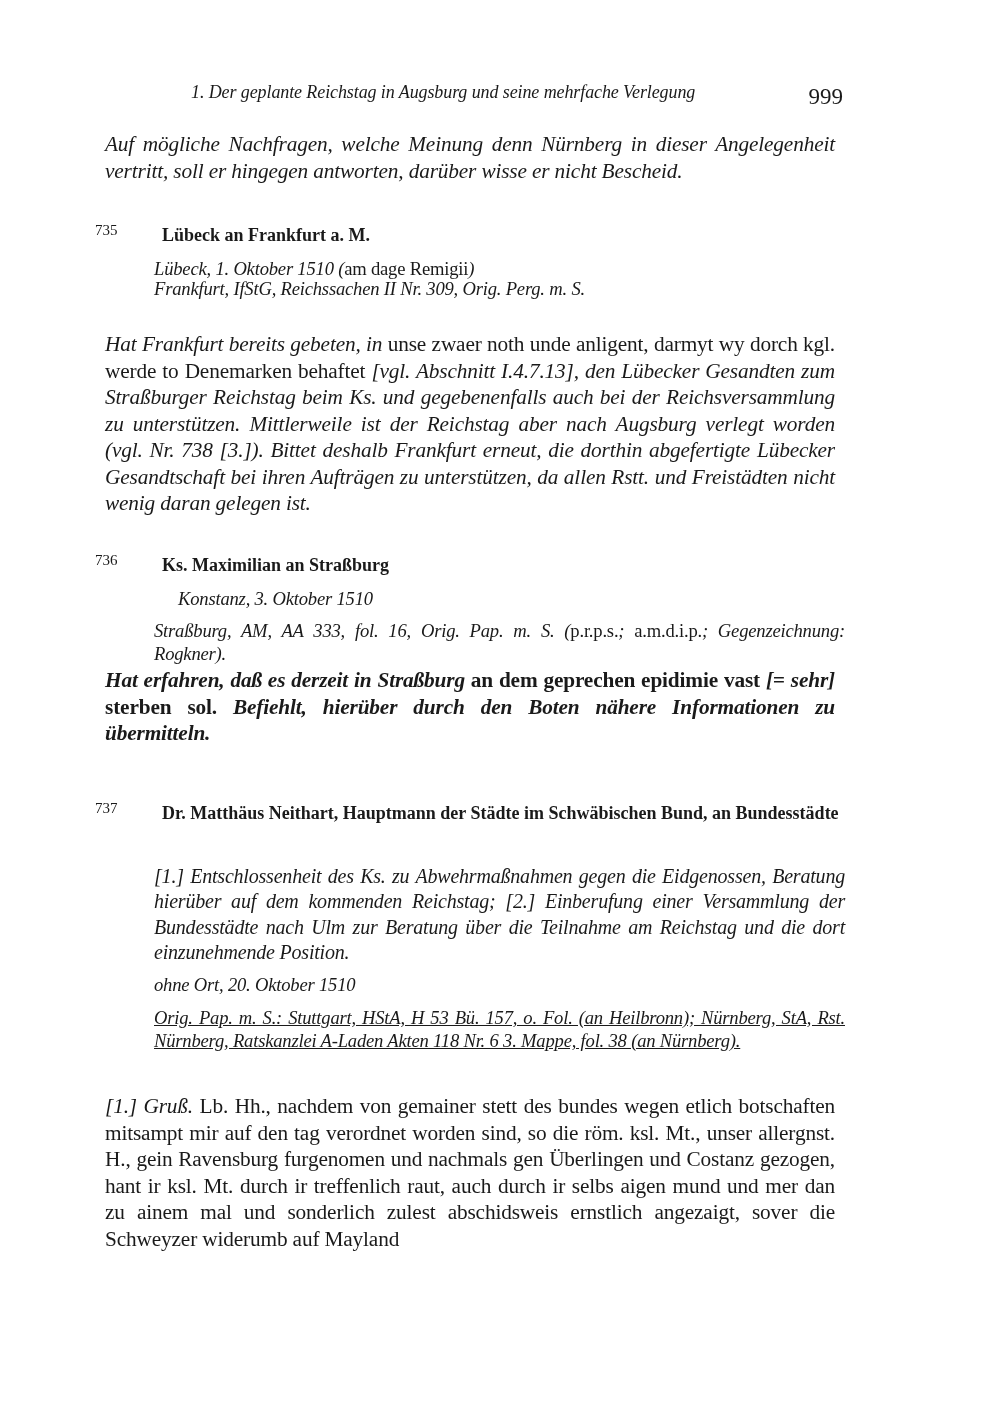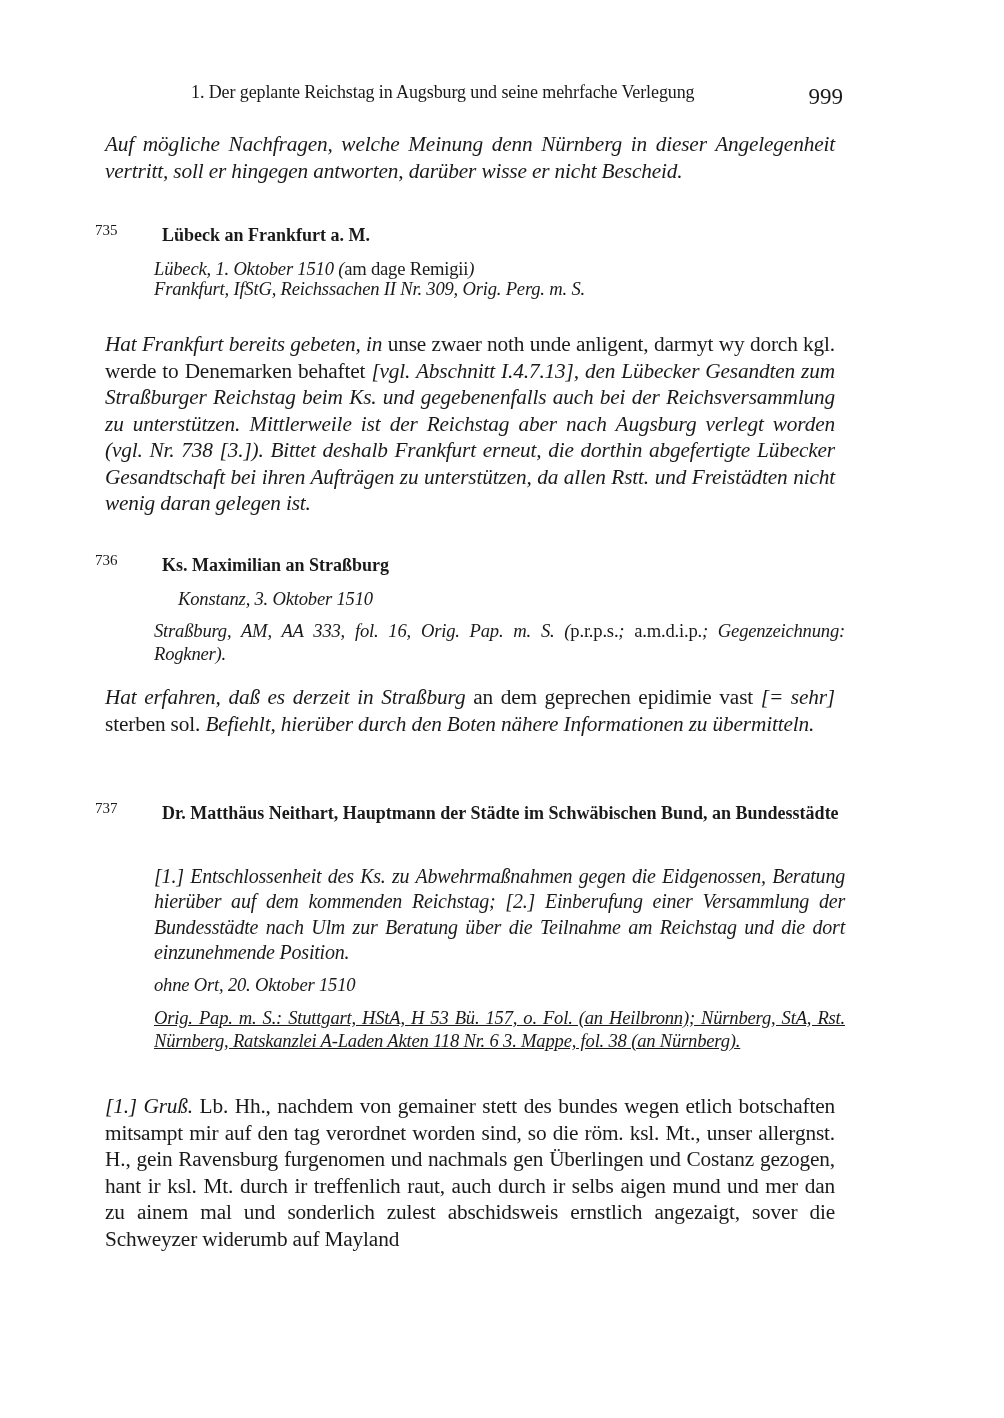--- a/index.html
+++ b/index.html
@@ -6,21 +6,21 @@
     body {
       width: 1004px; height: 1418px; position: relative; overflow: hidden;
       font-family: "Liberation Serif", "DejaVu Serif", serif;
       color: #1a1a1a;
     }
     .page { position: absolute; left: 95px; top: 0; width: 750px; }
     .running-head {
       position: absolute; top: 80px; left: 0; width: 750px; height: 26px;
       font-size: 19px;
     }
-    .running-head .rh-title { position: absolute; left: 96px; top: 2px; font-size: 18px; letter-spacing: -0.1px; }
+    .running-head .rh-title { position: absolute; left: 96px; top: 2px; font-size: 18px; letter-spacing: -0.1px; font-style: italic; }
     .running-head .rh-page { position: absolute; right: 2px; top: -2px; font-size: 23px; margin-top: 6px; }
     .block { position: absolute; left: 0; width: 750px; }
     .para {
       font-size: 21.3px; line-height: 26.5px; text-align: justify;
       margin: 10px; letter-spacing: -0.15px;
     }
     .para.it, .it { font-style: italic; }
     .roman { font-style: normal; margin-top: 36px; }
     .doc-head { position: absolute; left: 0; width: 750px; }
     .doc-num { position: absolute; left: 0; top: 0; font-size: 15px; font-family: Liberation Serif, serif; }
@@ -63,21 +63,21 @@
   <div class="doc-head" style="top:552px;">
     <span class="doc-num">736</span>
     <span class="doc-title">Ks. Maximilian an Straßburg</span>
   </div>
   <div class="meta" style="top:587px;margin-left:24px;">
     <span>Konstanz, 3. Oktober 1510</span>
   </div>
   <div class="meta" style="top:619px;">
     <span>Straßburg, AM, AA 333, fol. 16, Orig. Pap. m. S. (</span><span class="roman">p.r.p.s.</span><span>; </span><span class="roman">a.m.d.i.p.</span><span>; Gegenzeichnung: Rogkner).</span>
   </div>
-  <div class="block" style="top:674px;">
+  <div class="block" style="top:657px;font-weight:bold;">
     <p class="para"><span class="it">Hat erfahren, daß es derzeit in Straßburg</span><span> an dem geprechen epidimie vast </span><span class="it">[= sehr]</span><span> sterben sol. </span><span class="it">Befiehlt, hierüber durch den Boten nähere Informationen zu übermitteln.</span></p>
   </div>
 
   <div class="doc-head" style="top:800px;">
     <span class="doc-num">737</span>
     <span class="doc-title">Dr. Matthäus Neithart, Hauptmann der Städte im Schwäbischen Bund, an Bundesstädte</span>
   </div>
   <div class="meta" style="top:864px; line-height:25.3px; font-size:20px;">
     <span>[1.] Entschlossenheit des Ks. zu Abwehrmaßnahmen gegen die Eidgenossen, Beratung hierüber auf dem kommenden Reichstag; [2.] Einberufung einer Versammlung der Bundesstädte nach Ulm zur Beratung über die Teilnahme am Reichstag und die dort einzunehmende Position.</span>
   </div>

